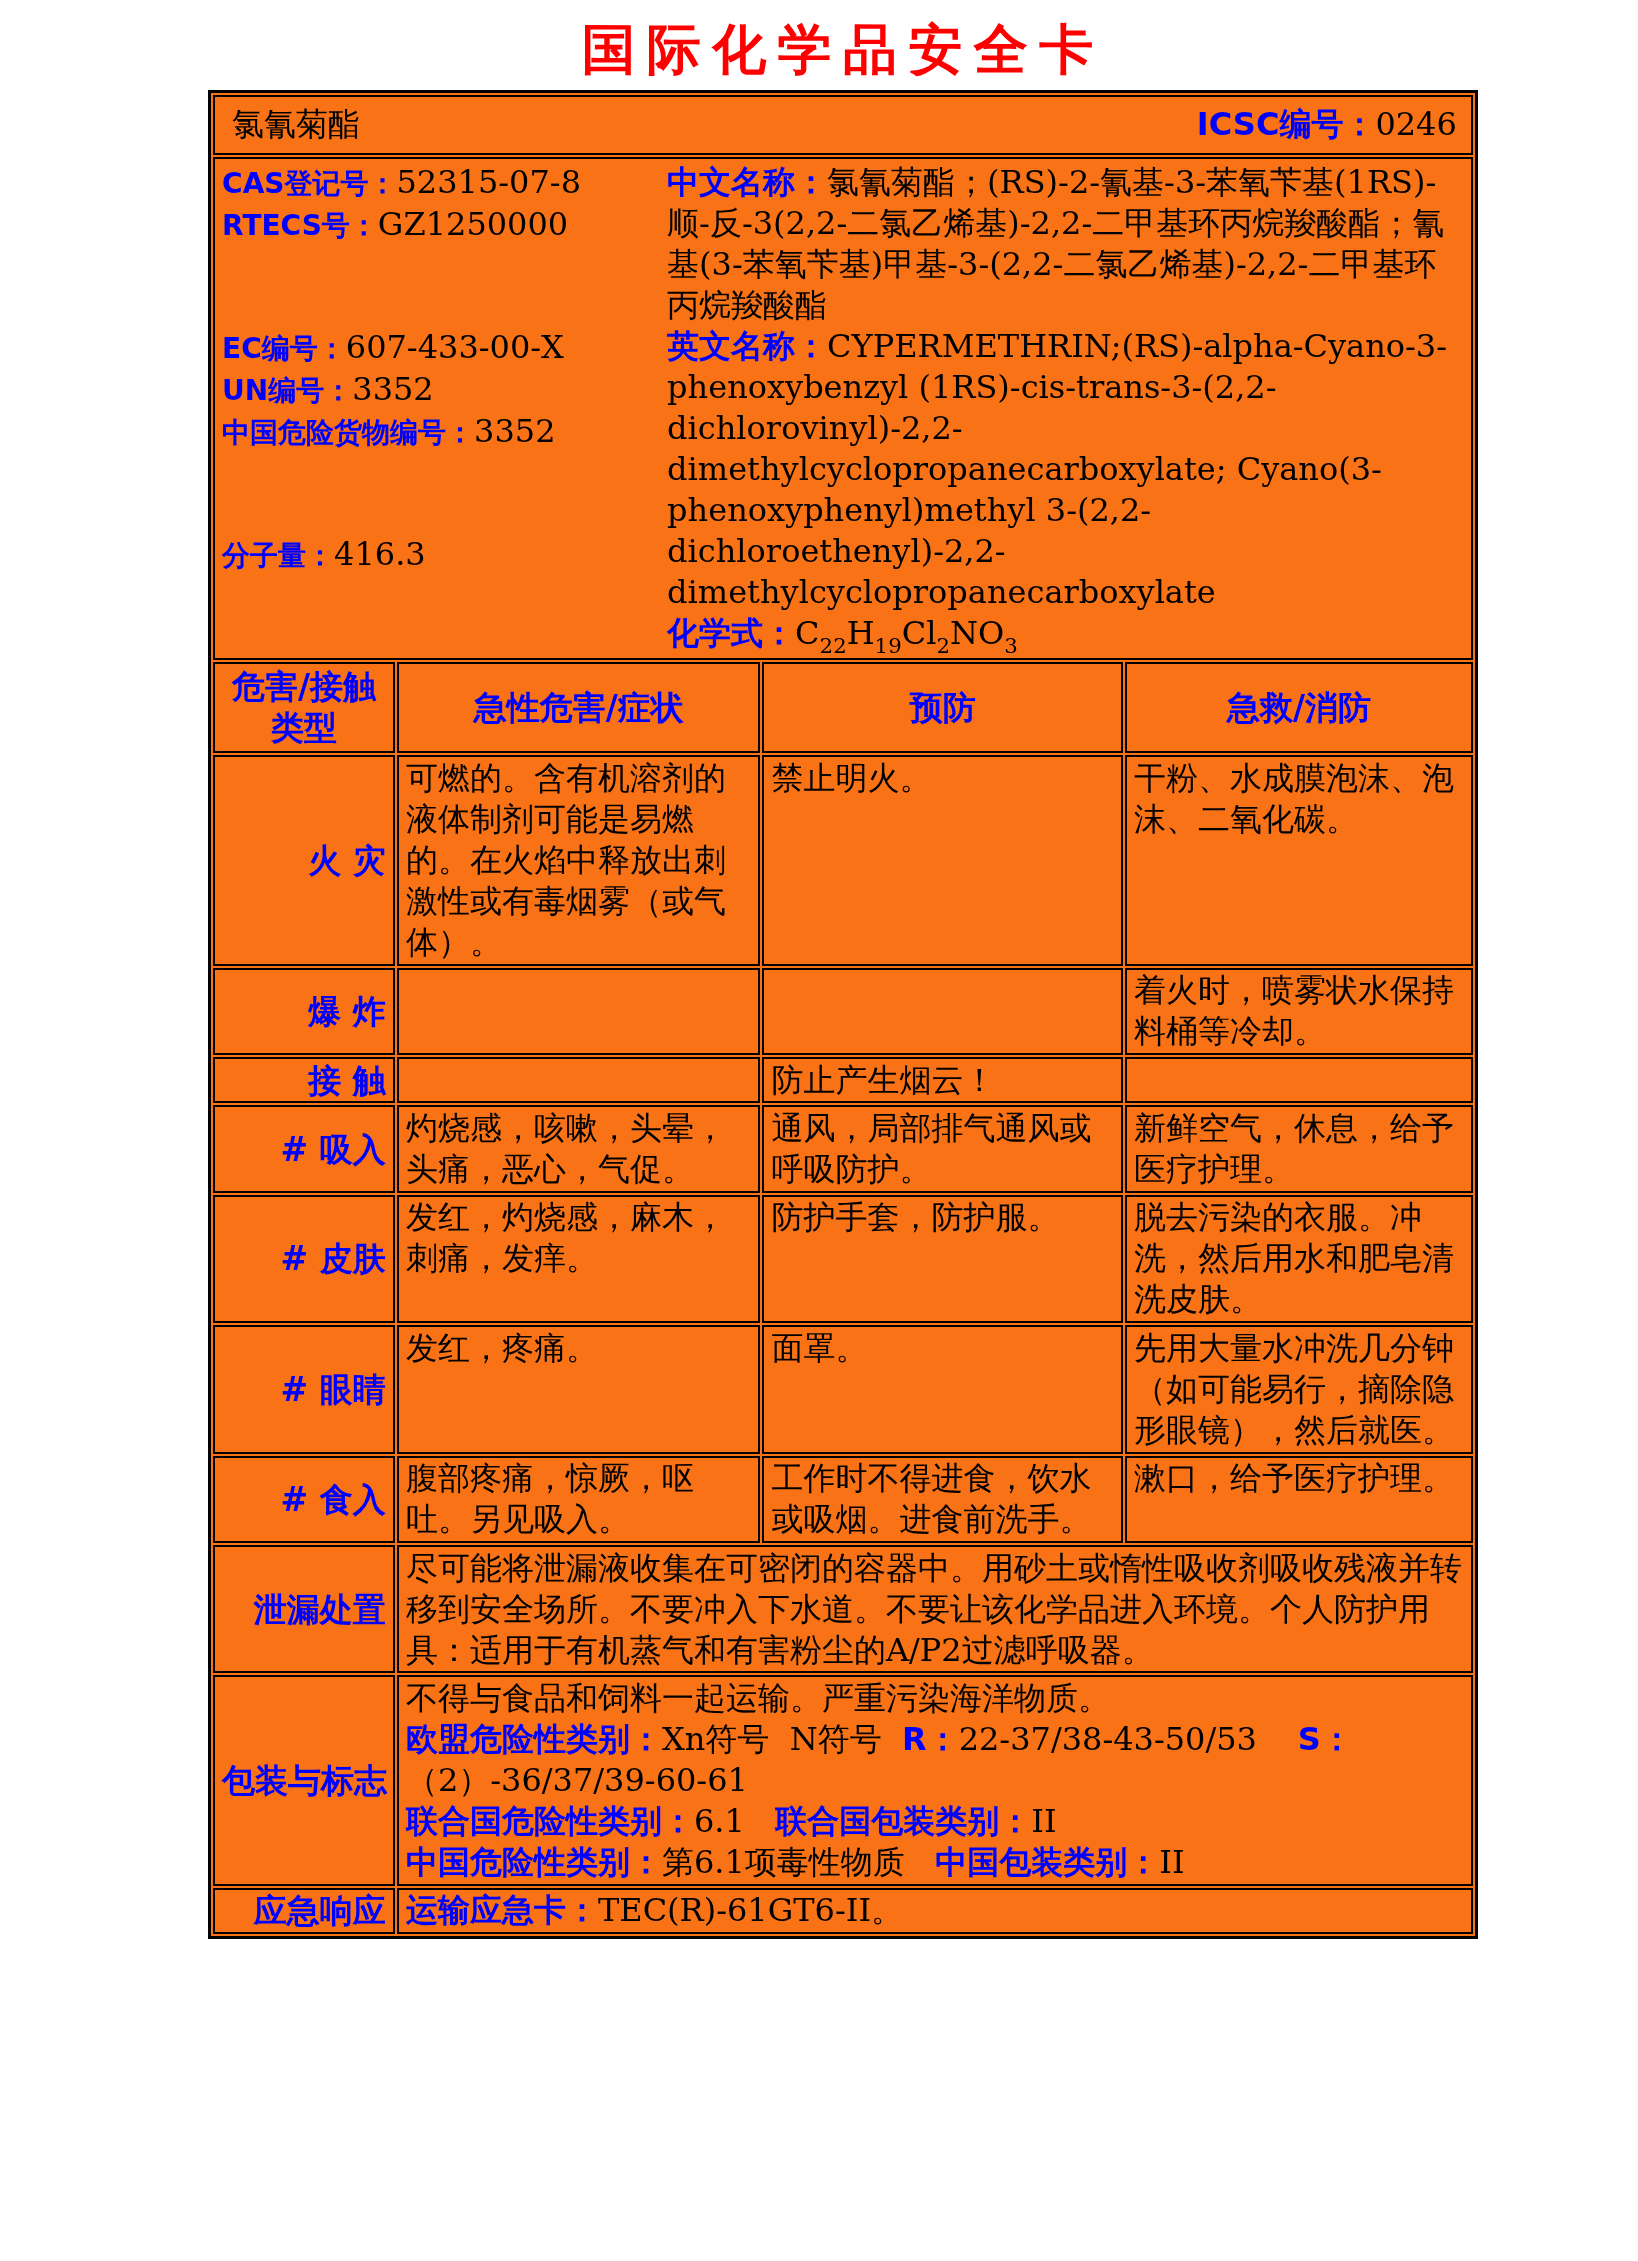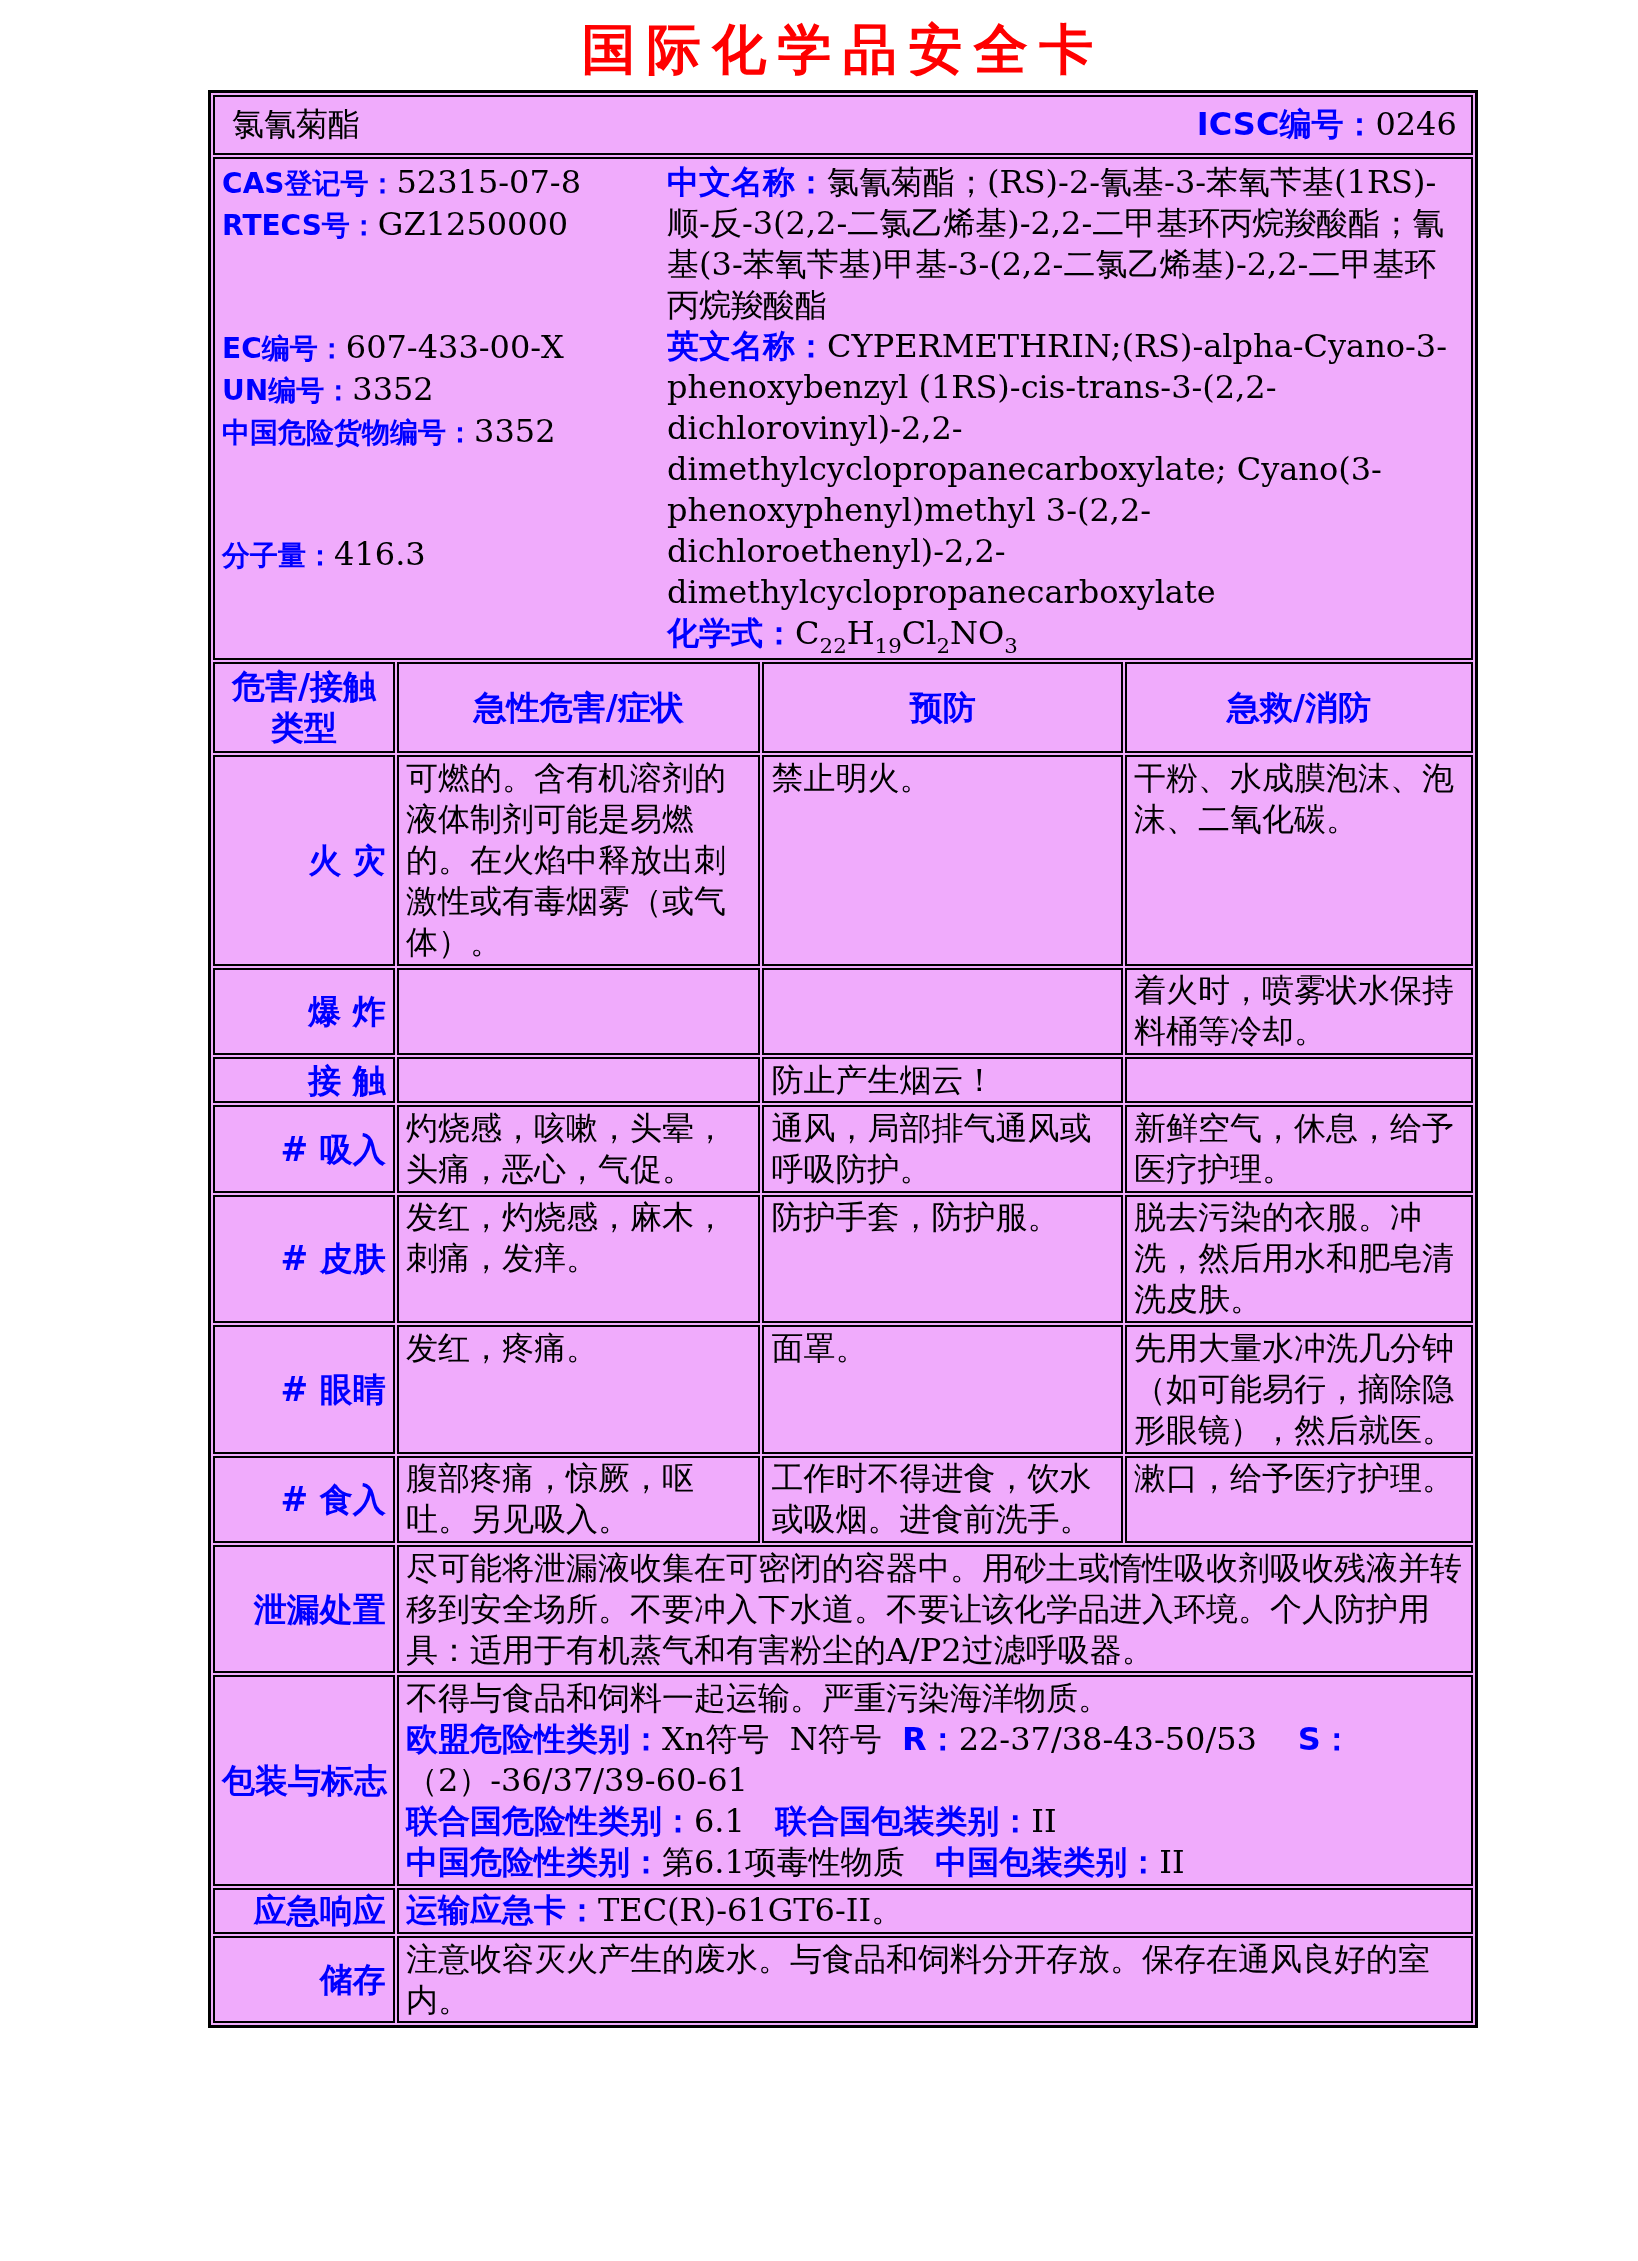--- a/index.html
+++ b/index.html
@@ -9,21 +9,21 @@
     position:relative;
   }
   .page-title {
     width:1270px; margin:18.5px 0 10px 208px;
     text-align:center; color:#ff0000; font-weight:bold;
     font-size:54px; line-height:61px; letter-spacing:11.4px;
     font-family:"DejaVu Serif","Liberation Serif",serif;
   }
   .card {
     width:1270px; margin-left:208px;
-    border:3.6px solid #000; box-sizing:border-box; background:#f0abfc;
+    border:3.6px solid #000; box-sizing:border-box; background:#f97316;
   }
   table.card-table {
     width:100%; border-collapse:separate; border-spacing:2.8px; table-layout:fixed;
   }
   td, th {
     border:2.1px solid #000; padding:0.7px 7.1px; vertical-align:top;
     font-size:32px; line-height:41px; overflow-wrap:anywhere; word-break:break-word;
     box-sizing:border-box;
   }
   col.c1 { width:14.5%; } col.c2 { width:29%; } col.c3 { width:28.75%; } col.c4 { width:27.75%; }
@@ -176,21 +176,17 @@
         <div class="pack-line prewrap"><span class="blab">联合国危险性类别：</span><span>6.1   </span><span class="blab">联合国包装类别：</span><span>II</span></div>
         <div class="pack-line prewrap"><span class="blab">中国危险性类别：</span><span>第6.1项毒性物质   </span><span class="blab">中国包装类别：</span><span>II</span></div>
       </td>
     </tr>
 
     <tr class="row-emergency">
       <td class="label-cell">应急响应</td>
       <td colspan="3"><span class="blab">运输应急卡：</span><span>TEC(R)-61GT6-II。</span></td>
     </tr>
 
-    <tr class="row-storage">
-      <td class="label-cell">储存</td>
-      <td colspan="3">注意收容灭火产生的废水。与食品和饲料分开存放。保存在通风良好的室内。</td>
-    </tr>
 
   </tbody>
     </table>
 </div>
 
 
 </body></html>

